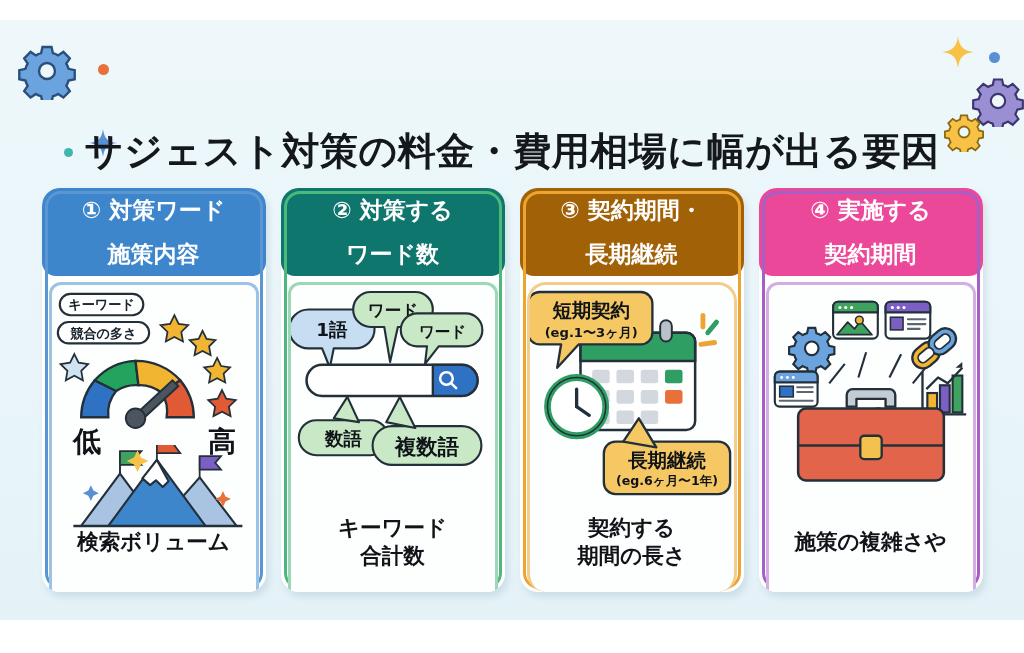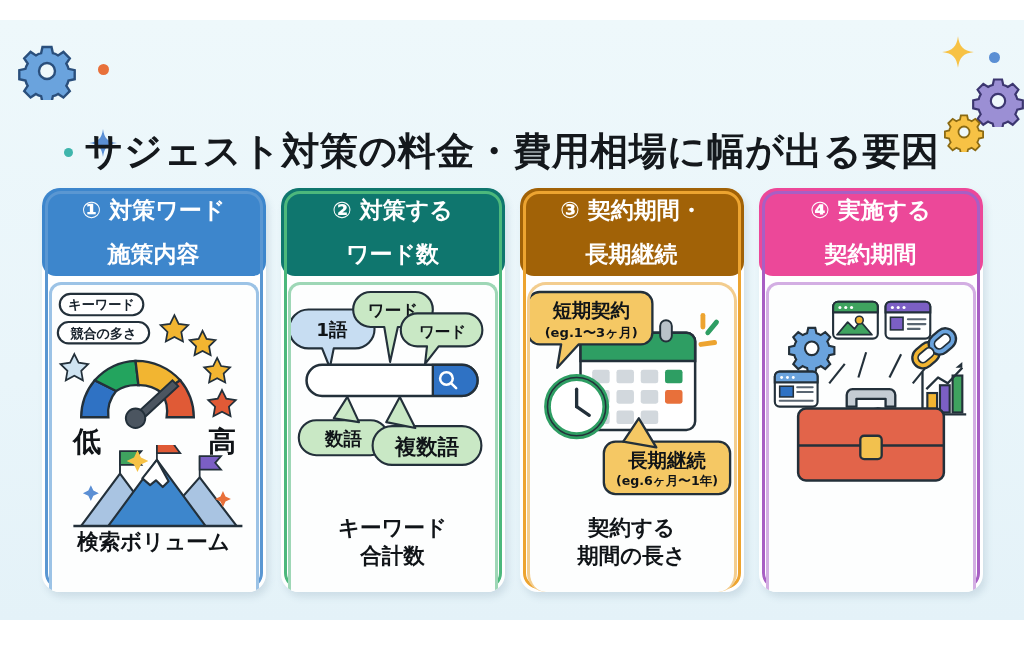--- a/index.html
+++ b/index.html
@@ -411,20 +411,21 @@
                     <line x1="-12" y1="5" x2="-4" y2="5"></line>
                 </g>
                 <path d="M6 -6 l5 6 10 -13" fill="none" stroke="#ffffff" stroke-width="4" stroke-linecap="round" stroke-linejoin="round"></path>
               </g>
               <path d="M38 124 h134 a8 8 0 0 1 8 8 v58 a8 8 0 0 1 -8 8 h-134 a8 8 0 0 1 -8 -8 v-58 a8 8 0 0 1 8 -8 z" fill="#e2644a" stroke="#23303a" stroke-width="2.6"></path>
               <line x1="30" y1="162" x2="180" y2="162" stroke="#23303a" stroke-width="2.4"></line>
               <rect x="94" y="152" width="22" height="24" rx="4" fill="#f2c14e" stroke="#23303a" stroke-width="2.4"></rect>
             </g>
           </svg>
           <div class="card-foot">
+            <span>施策の複雑さや</span>
           </div>
         </div>
       </div>
 
     </div>
   </div>
   <div class="botstrip"></div>
 </div>
 
 </body></html>

